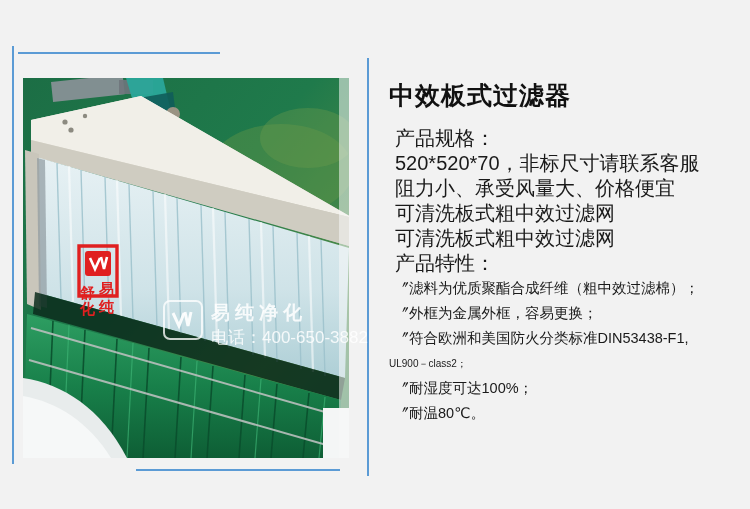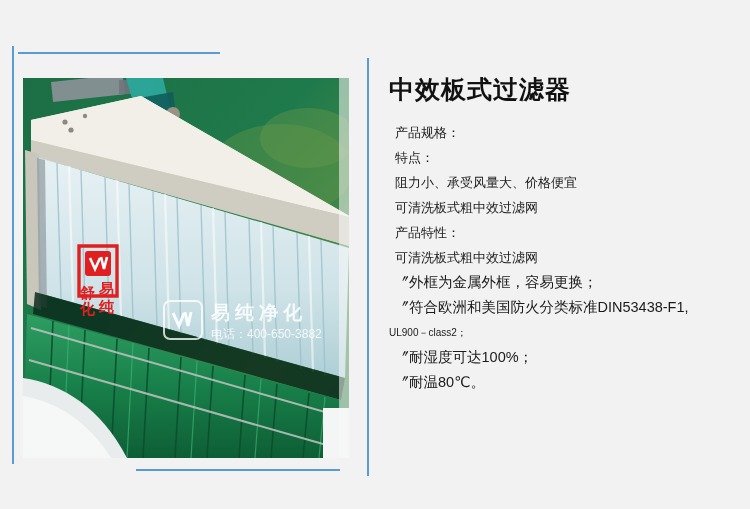--- a/index.html
+++ b/index.html
@@ -65,53 +65,53 @@
     left: 48px; top: 2px;
     font-size: 19px;
     letter-spacing: 5px;
     color: rgba(255,255,255,0.86);
     font-weight: bold;
     white-space: nowrap;
   }
   #wm-phone {
     position: absolute;
     left: 48px; top: 28px;
-    font-size: 12px;
+    font-size: 17px;
     color: rgba(255,255,255,0.84);
     white-space: nowrap;
   }
 
   
   #stamp {
     position: absolute;
     left: 74px;
     top: 238px;
     width: 48px;
     height: 82px;
     pointer-events: none;
   }
 
   
   #info {
     position: absolute;
     left: 389px;
-    top: 72px;
+    top: 78px;
     width: 352px;
     color: #1a1a1a;
   }
   #title {
     font-size: 25px;
     font-weight: bold;
     line-height: 34px;
     letter-spacing: 1px;
     margin: 0 0 14px 0;
     color: #111111;
   }
   .para {
-    font-size: 13px;
+    font-size: 20px;
     line-height: 25px;
     margin: 0;
     padding-left: 6px;
     white-space: nowrap;
   }
   .para.indent { padding-left: 18px; }
   .bullet-row {
     font-size: 14.5px;
     line-height: 25px;
     padding-left: 6px;
@@ -274,26 +274,29 @@
       </svg>
     </div>
     <div id="wm-name">易纯净化</div>
     <div id="wm-phone">电话：400-650-3882</div>
   </div>
 
   <div id="info">
     <h1 id="title">中效板式过滤器</h1>
 
     <p class="para">产品规格：</p>
-    <p class="para">特点：</p>
+    <p class="para">520*520*70，非标尺寸请联系客服</p>
     <p class="para">阻力小、承受风量大、价格便宜</p>
     <p class="para">可清洗板式粗中效过滤网</p>
+    <p class="para">可清洗板式粗中效过滤网</p>
     <p class="para">产品特性：</p>
-    <p class="para">可清洗板式粗中效过滤网</p>
-
+
+    <div class="bullet-row">
+      <span class="bullet-mark">〞</span><span>滤料为优质聚酯合成纤维（粗中效过滤棉）；</span>
+    </div>
     <div class="bullet-row">
       <span class="bullet-mark">〞</span><span>外框为金属外框，容易更换；</span>
     </div>
     <div class="bullet-row">
       <span class="bullet-mark">〞</span><span>符合欧洲和美国防火分类标准DIN53438-F1,</span>
     </div>
     <div class="cont-line">UL900－class2；</div>
     <div class="bullet-row">
       <span class="bullet-mark">〞</span><span>耐湿度可达100%；</span>
     </div>

